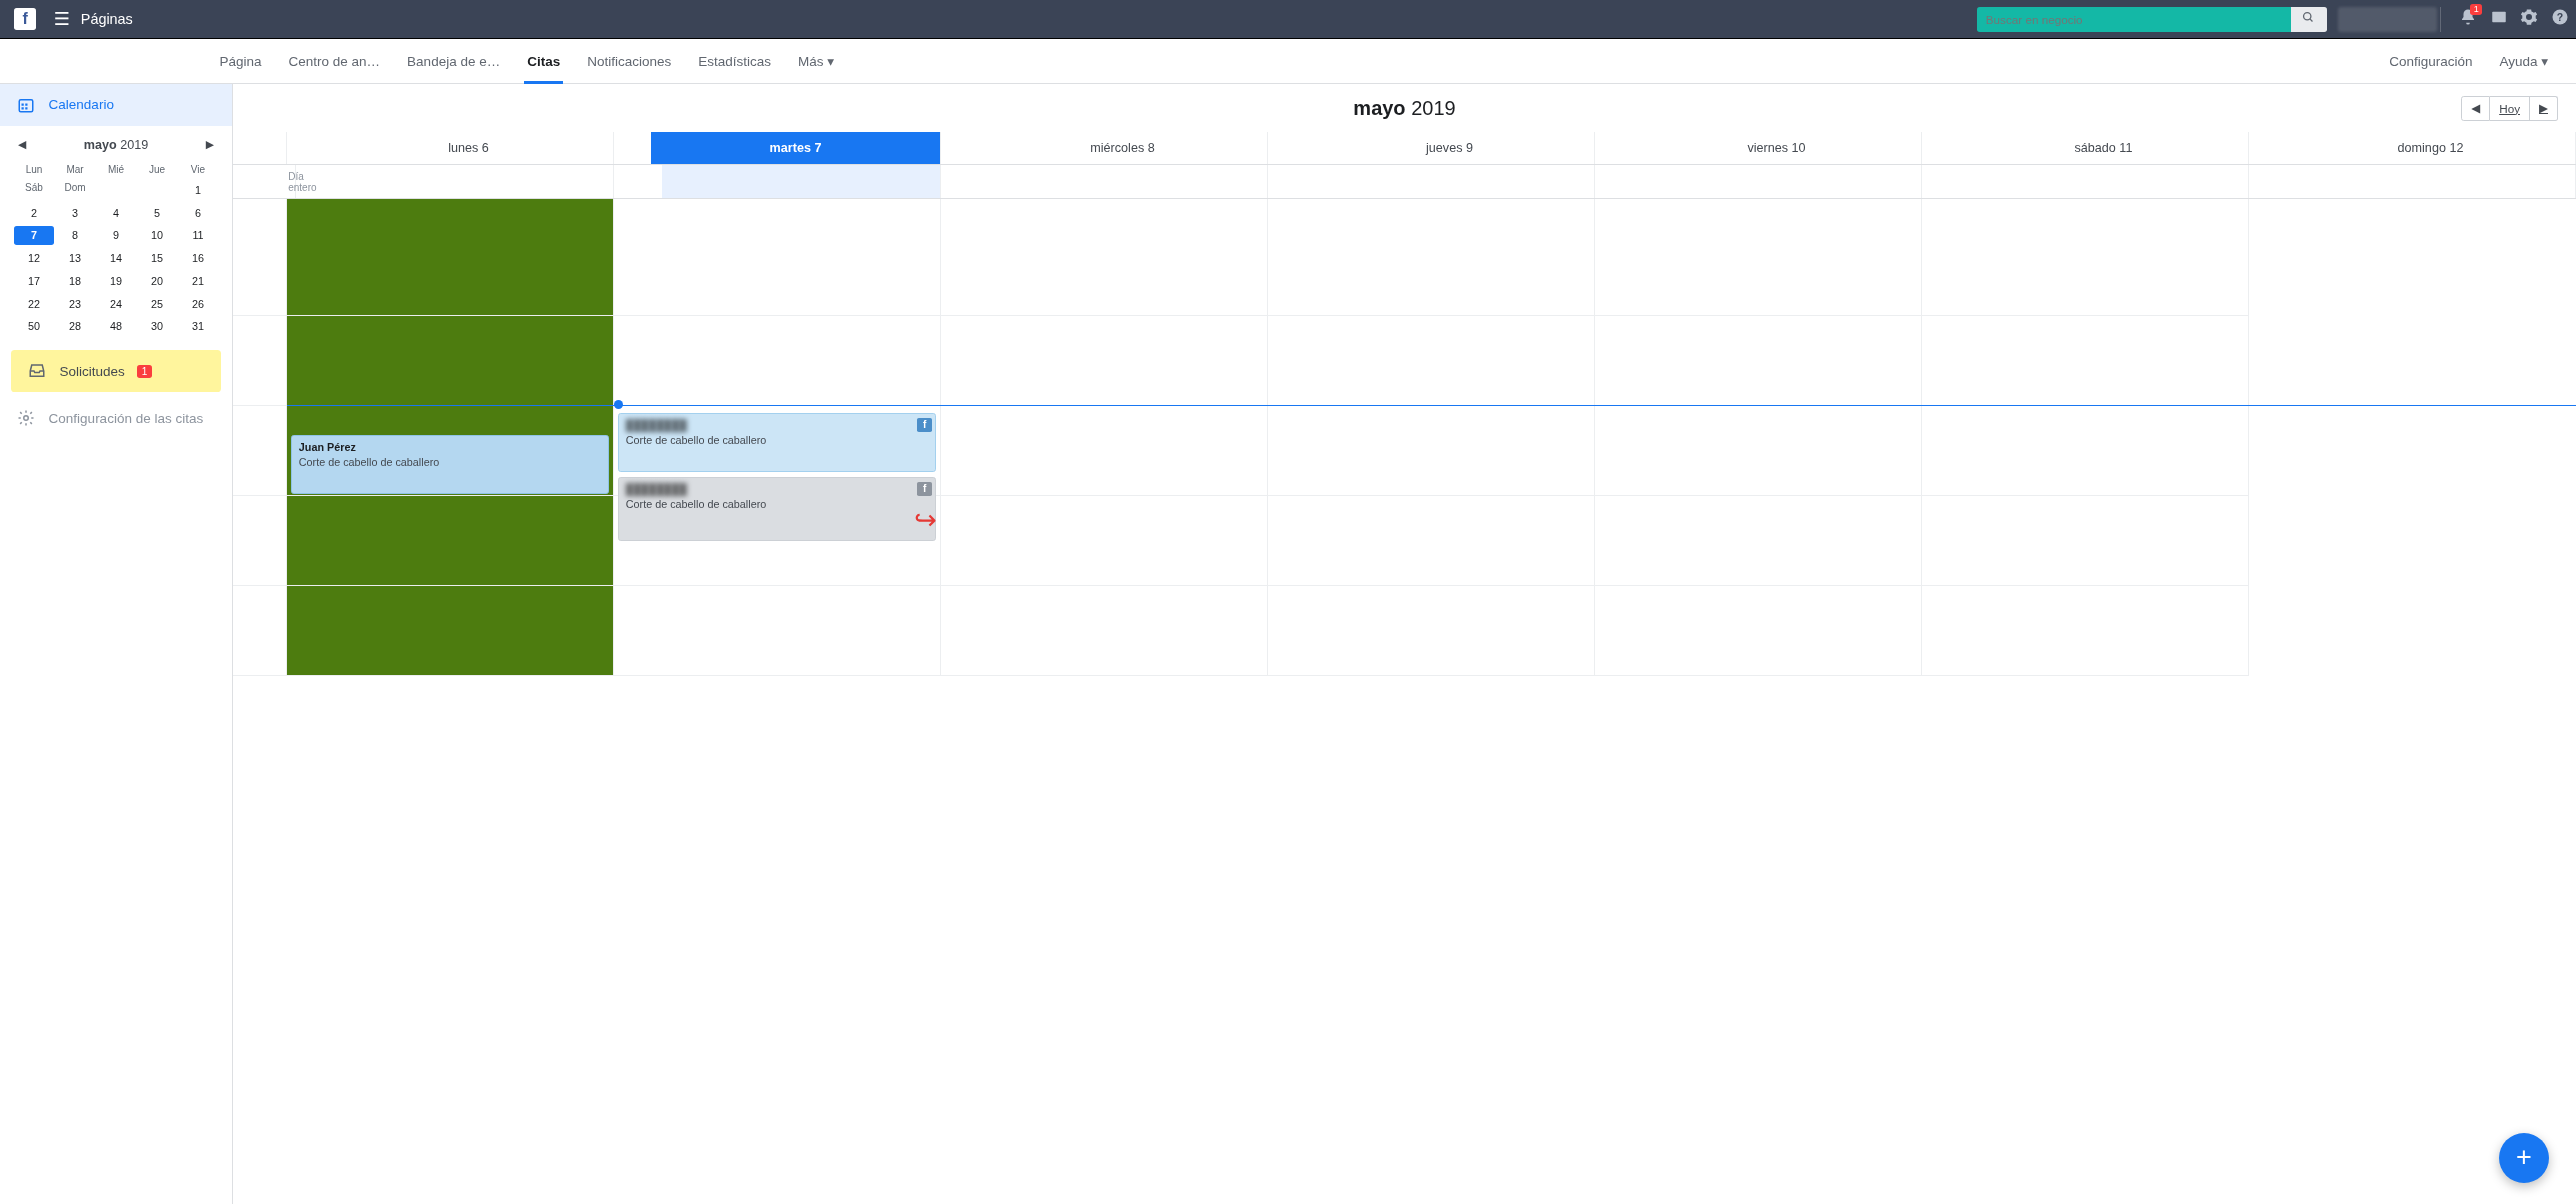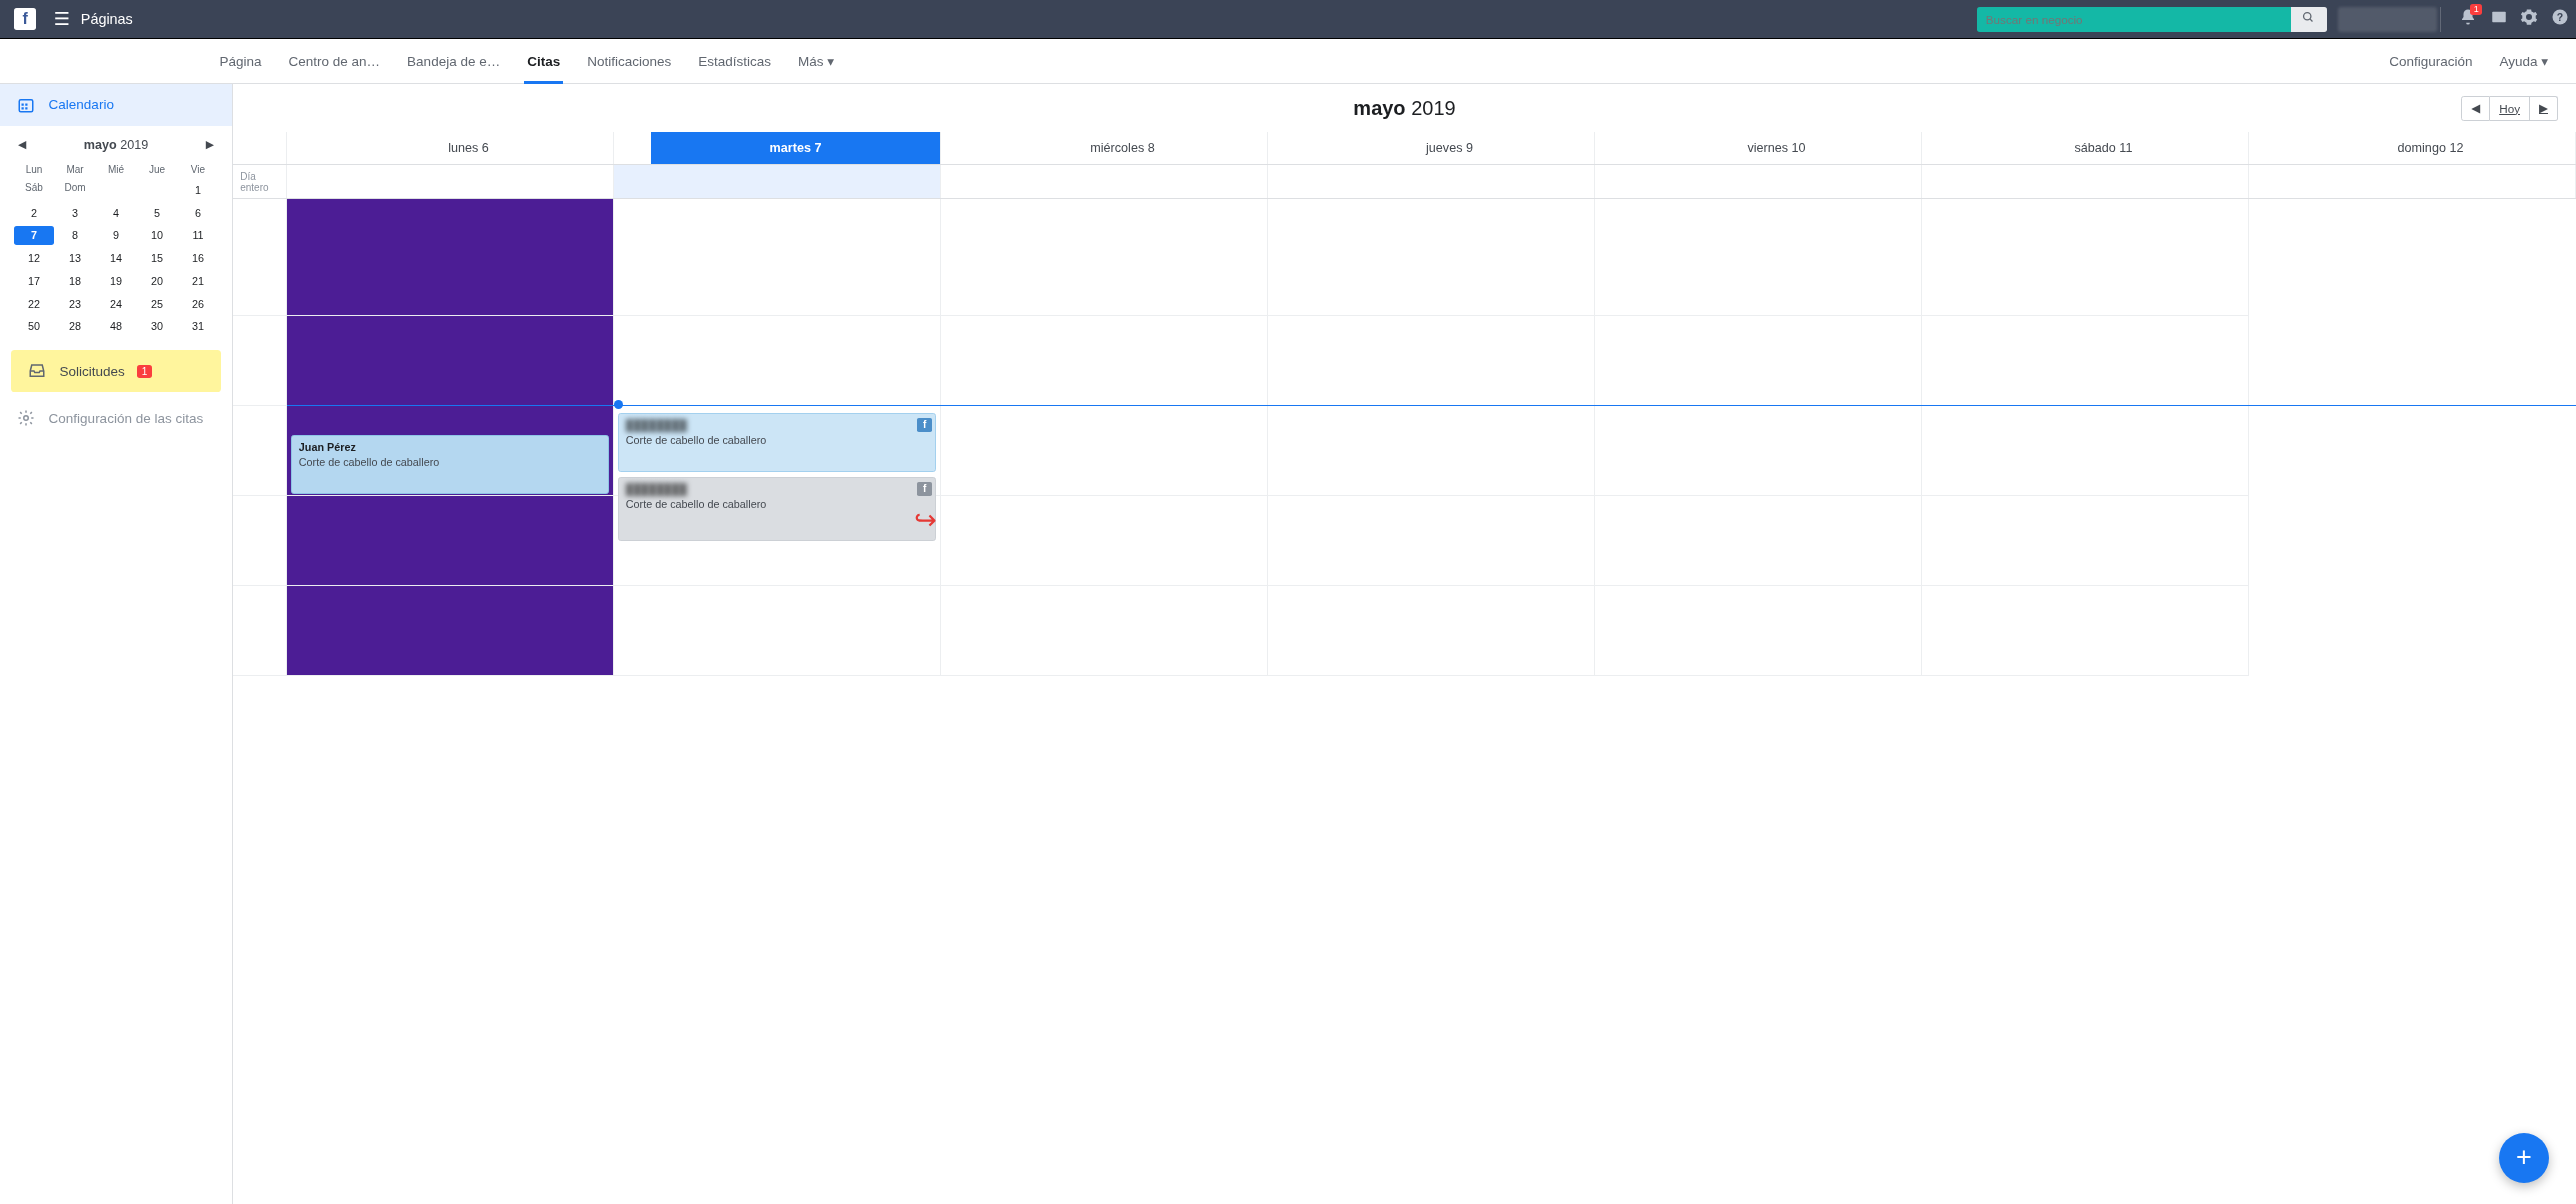--- a/index.html
+++ b/index.html
@@ -58,31 +58,31 @@
 .cal-nav { position: absolute; right: 18px; display: flex; }
 .cal-nav button { background: #fff; border: 0.9px solid #ccd0d5; height: 25px; padding: 0 9px; font-size: 11.7px; cursor: pointer; color: #444950; }
 .cal-nav button:first-child { border-radius: 2.7px 0 0 2.7px; }
 .cal-nav button:last-child { border-radius: 0 2.7px 2.7px 0; }
 .cal-nav button + button { border-left: none; text-decoration: underline; }
 
 .cal-days { display: grid; grid-template-columns: 54px repeat(7, 1fr); border-bottom: 0.9px solid #dddfe2; gap: 37px; }
 .cal-day-head { padding: 9px 0; text-align: center; font-size: 12.6px; color: #444950; border-right: 0.9px solid #eceef0; }
 .cal-day-head.today { background: #1877f2; color: #fff; font-weight: 600; }
 .cal-allday { display: grid; grid-template-columns: 54px repeat(7, 1fr); border-bottom: 0.9px solid #dddfe2; min-height: 25px; }
-.cal-allday > div { border-right: 0.9px solid #eceef0; }
+.cal-allday > div { border-right: 0.9px solid #eceef0; margin-left: 48px; }
 .cal-allday-label { font-size: 10px; color: #8d949e; padding: 5.4px 7.2px; }
 .cal-allday .today-col { background: #e7f0fe; }
 
 .cal-body { flex: 1; overflow-y: auto; position: relative; }
 .cal-grid { display: grid; grid-template-columns: 54px repeat(7, 1fr); position: relative; }
 .cal-time-col { border-right: 0.9px solid #eceef0; }
 .cal-hour { height: 90px; border-bottom: 0.9px solid #eceef0; position: relative; }
 .cal-hour-label { position: absolute; top: -7.2px; right: 7.2px; font-size: 10px; color: #8d949e; background: #fff; padding: 0 1.8px; }
 .cal-col { border-right: 0.9px solid #eceef0; position: relative; }
-.cal-col.today { background: #4c1d95; }
+.cal-col.today { background: #4d7c0f; }
 .cal-col .cal-hour { border-bottom: 0.9px solid #eceef0; }
 
 .event { position: absolute; left: 3.6px; right: 3.6px; border-radius: 2.7px; padding: 5.4px 7.2px; font-size: 10.8px; overflow: hidden; cursor: pointer; }
 .event.blue { background: #b4d7f0; border: 0.9px solid #8ec3e6; }
 .event.grey { background: #dadde1; border: 0.9px solid #ccd0d5; }
 .event.lightblue { background: #cce5f6; border: 0.9px solid #a3d0ee; }
 .event-title { font-weight: 600; margin-bottom: 1.8px; }
 .event-desc { color: #444950; line-height: 1.3; }
 .event-fb-icon { position: absolute; top: 3.6px; right: 3.6px; width: 14.4px; height: 14.4px; background: #8d949e; color: #fff; border-radius: 1.8px; display: flex; align-items: center; justify-content: center; font-size: 10px; font-weight: bold; }
 .event.lightblue .event-fb-icon { background: #4b8ec9; }

